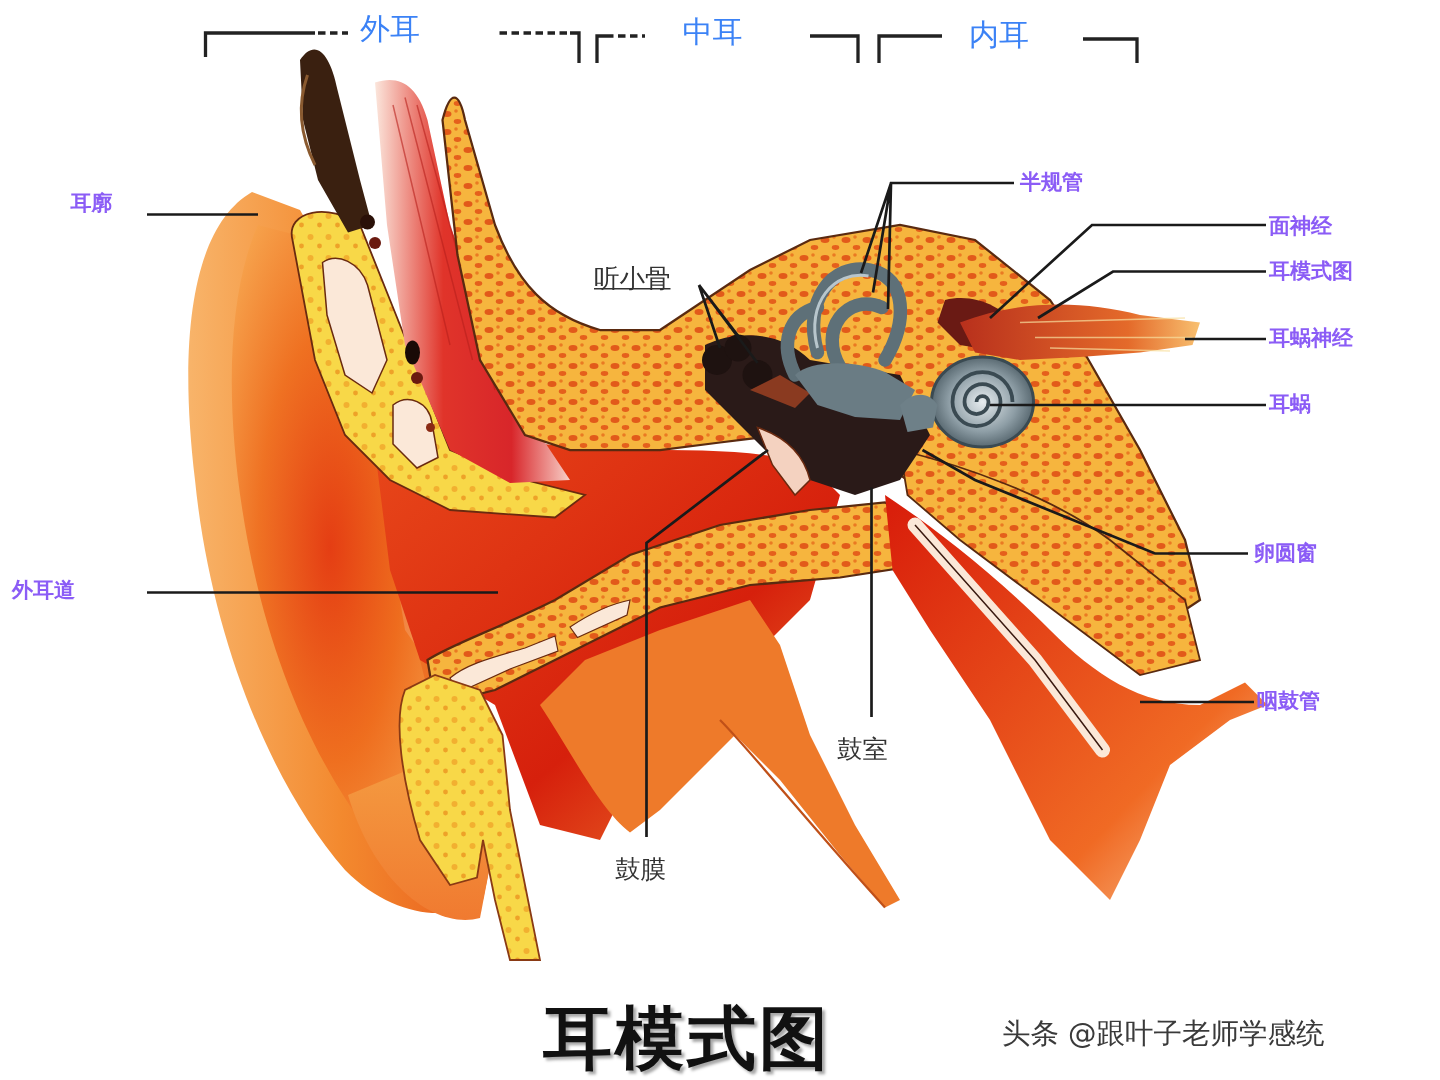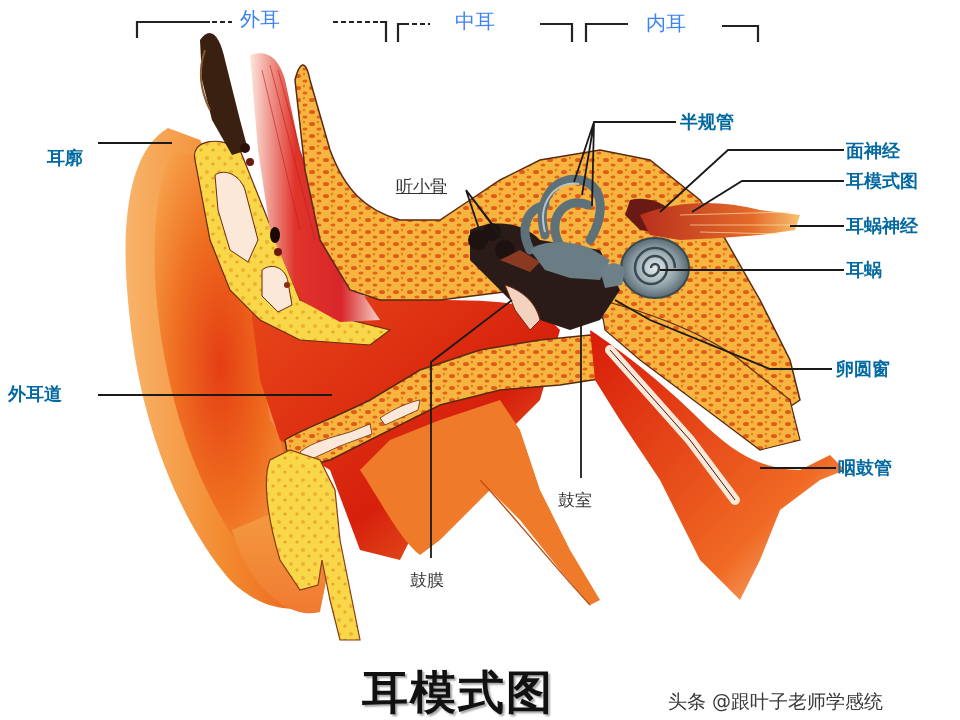--- a/index.html
+++ b/index.html
@@ -2,39 +2,39 @@
 <html><head>
   <meta charset="utf-8">
   <style>
     * { margin: 0; padding: 0; box-sizing: border-box; }
     html, body { width: 960px; height: 720px; overflow: hidden; background: #ffffff; }
     body { position: relative; font-family: "DejaVu Serif", "Liberation Serif", serif; color: #111; }
     #diagram { position: absolute; left: 0; top: 0; width: 960px; height: 720px; }
     .label {
       position: absolute;
       font-family: "DejaVu Serif", "Liberation Serif", serif;
-      font-size: 18px;
+      font-size: 14px;
       line-height: 20px;
-      color: #0369a1;
+      color: #8b5cf6;
       white-space: nowrap;
       font-weight: bold;
     }
     .label.light { font-weight: normal; color: #333; font-size: 17px; }
     .region-label { position: absolute; font-size: 20px; color: #3b82f6; white-space: nowrap; font-family: "DejaVu Serif", "Liberation Serif", serif; }
     #title {
       position: absolute; left: 362px; top: 662px;
       font-family: "DejaVu Serif", "Liberation Serif", serif;
       font-size: 46px; font-weight: bold; color: #111;
       letter-spacing: 2px;
       text-shadow: 2px 2px 2px rgba(0,0,0,0.35);
     }
     #watermark {
       position: absolute; left: 668px; top: 676px;
       font-family: "DejaVu Sans", "Liberation Sans", sans-serif;
-      font-size: 19px; color: #3a3a3a; margin-top: 13px;
+      font-size: 19px; color: #3a3a3a;
     }
   </style>
 </head>
 <body>
 
 <svg id="diagram" width="960" height="720" viewBox="0 0 960 720" xmlns="http://www.w3.org/2000/svg">
   <defs>
     <radialGradient id="gSkin" cx="0.45" cy="0.5" r="0.6">
       <stop offset="0" stop-color="#e2300e"></stop>
       <stop offset="0.55" stop-color="#ee6a1c"></stop>
@@ -201,21 +201,21 @@
     <path d="M581 478 V325"></path>
 
     <path d="M431 558 V362 L512 300"></path>
   </g>
 </svg>
 
 <div class="region-label" style="left:240px; top:6px;">外耳</div>
 <div class="region-label" style="left:455px; top:8px;text-align:center;">中耳</div>
 <div class="region-label" style="left:646px; top:10px;">内耳</div>
 
-<div class="label" style="left:47px; top:148px;">耳廓</div>
+<div class="label" style="left:47px; top:126px;">耳廓</div>
 <div class="label" style="left:8px; top:384px;">外耳道</div>
 <div class="label light" style="left:396px; top:176px;text-decoration:underline;">听小骨</div>
 <div class="label" style="left:680px; top:112px;">半规管</div>
 <div class="label" style="left:846px; top:141px;">面神经</div>
 <div class="label" style="left:846px; top:171px;">耳模式图</div>
 <div class="label" style="left:846px; top:216px;">耳蜗神经</div>
 <div class="label" style="left:846px; top:260px;">耳蜗</div>
 <div class="label" style="left:836px; top:359px;">卵圆窗</div>
 <div class="label" style="left:838px; top:458px;">咽鼓管</div>
 <div class="label light" style="left:558px; top:490px;">鼓室</div>

